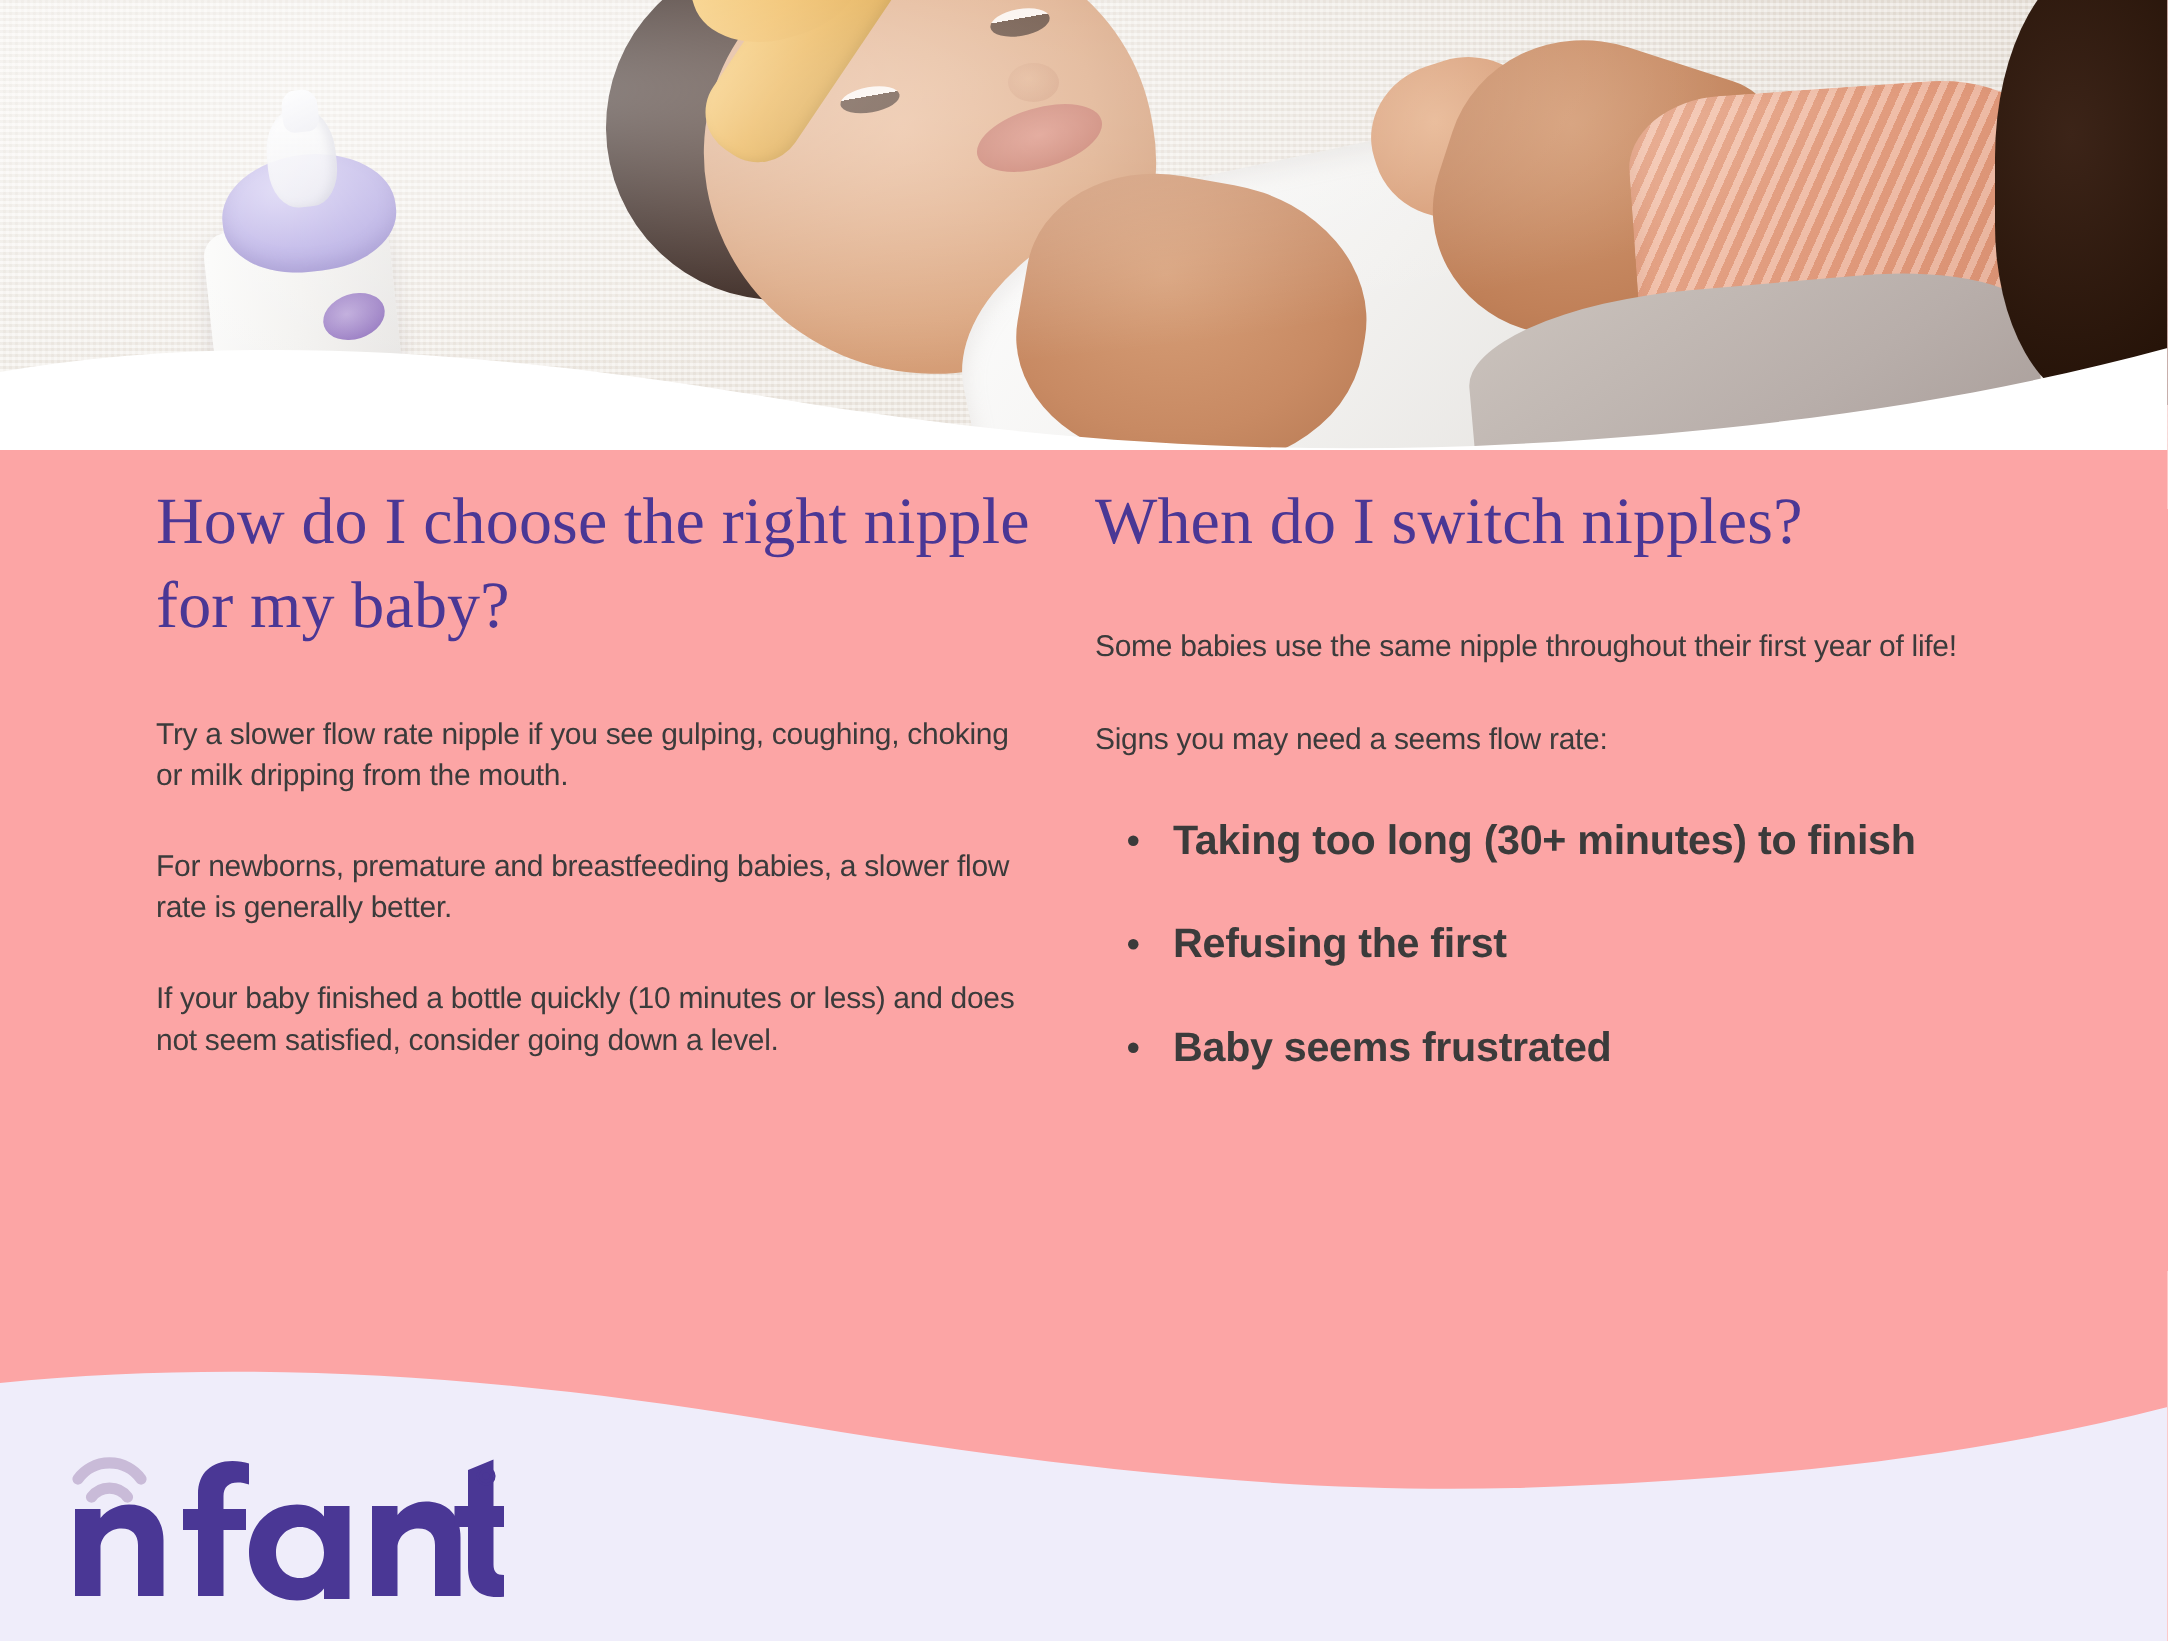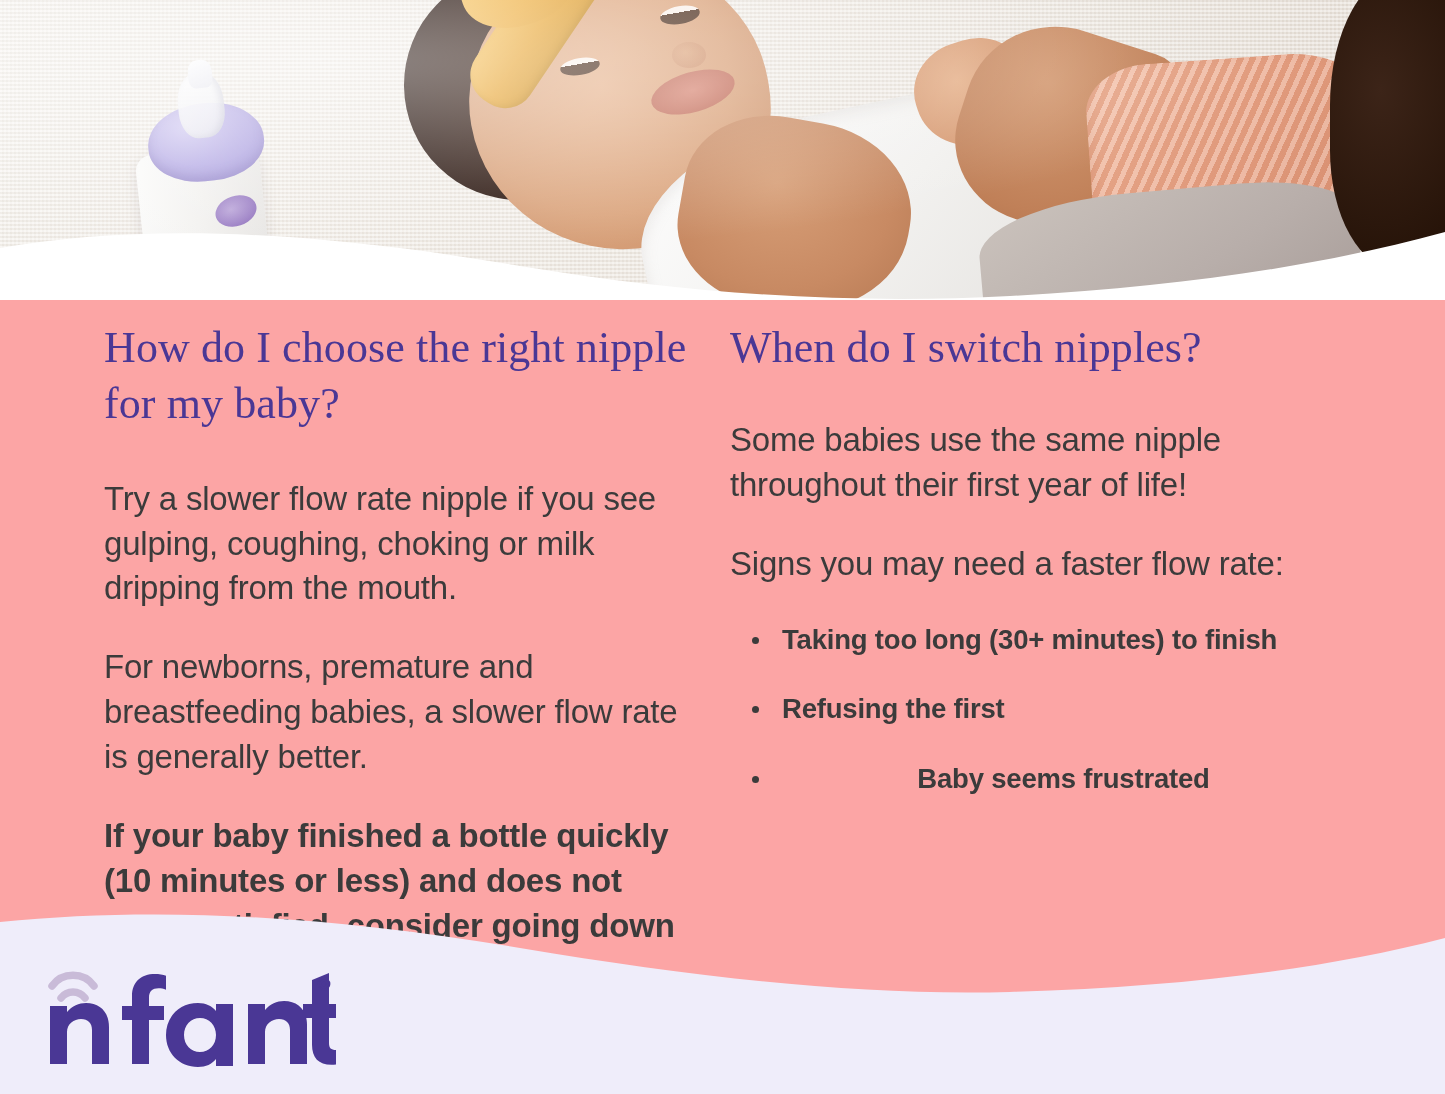--- a/index.html
+++ b/index.html
@@ -267,45 +267,45 @@
     font-weight: 400;
     color: #4A3795;
     letter-spacing: .1px;
   }
   .col-right h2.q-heading {
     margin-bottom: 42px;
   }
   p.body {
     margin: 0 0 34px 0;
     font-family: "Liberation Sans", sans-serif;
-    font-size: 33px;
+    font-size: 20px;
     line-height: 1.36;
     color: #3b3b3b;
     font-weight: 400;
     letter-spacing: -.2px;
   }
-  p.body:last-child { margin-bottom: 0; font-weight: bold; }
+  p.body:last-child { margin-bottom: 0; }
 
   ul.bullets {
     margin: 30px 0 0 0;
     padding: 0;
     list-style: none;
   }
   ul.bullets li {
     position: relative;
     margin: 0 0 32px 0;
     padding-left: 52px;
     font-family: "Liberation Sans", sans-serif;
     font-size: 27.5px;
     line-height: 1.36;
     color: #3b3b3b;
     letter-spacing: -.2px;
     font-weight: bold;
   }
-  ul.bullets li:last-child { margin-bottom: 0; text-align: center; }
+  ul.bullets li:last-child { margin-bottom: 0; }
   ul.bullets li .dot {
     position: absolute;
     left: 22px; top: 16px;
     width: 7px; height: 7px;
     border-radius: 50%;
     background: #3b3b3b;
   }
 
   
   .footer {
@@ -380,21 +380,21 @@
 
       <p class="body">Try a slower flow rate nipple if you see gulping, coughing, choking or milk dripping from the mouth.</p>
       <p class="body">For newborns, premature and breastfeeding babies, a slower flow rate is generally better.</p>
       <p class="body">If your baby finished a bottle quickly (10 minutes or less) and does not seem satisfied, consider going down a level.</p>
     </div>
 
     <div class="col col-right">
       <h2 class="q-heading nosel">When do I switch nipples?</h2>
 
       <p class="body">Some babies use the same nipple throughout their first year of life!</p>
-      <p class="body">Signs you may need a faster flow rate:</p>
+      <p class="body">Signs you may need a seems flow rate:</p>
 
       <ul class="bullets">
         <li>
           <span class="dot"></span>
           <span>Taking too long (30+ minutes) to finish</span>
         </li>
         <li>
           <span class="dot"></span>
           <span>Refusing the first</span>
         </li>

